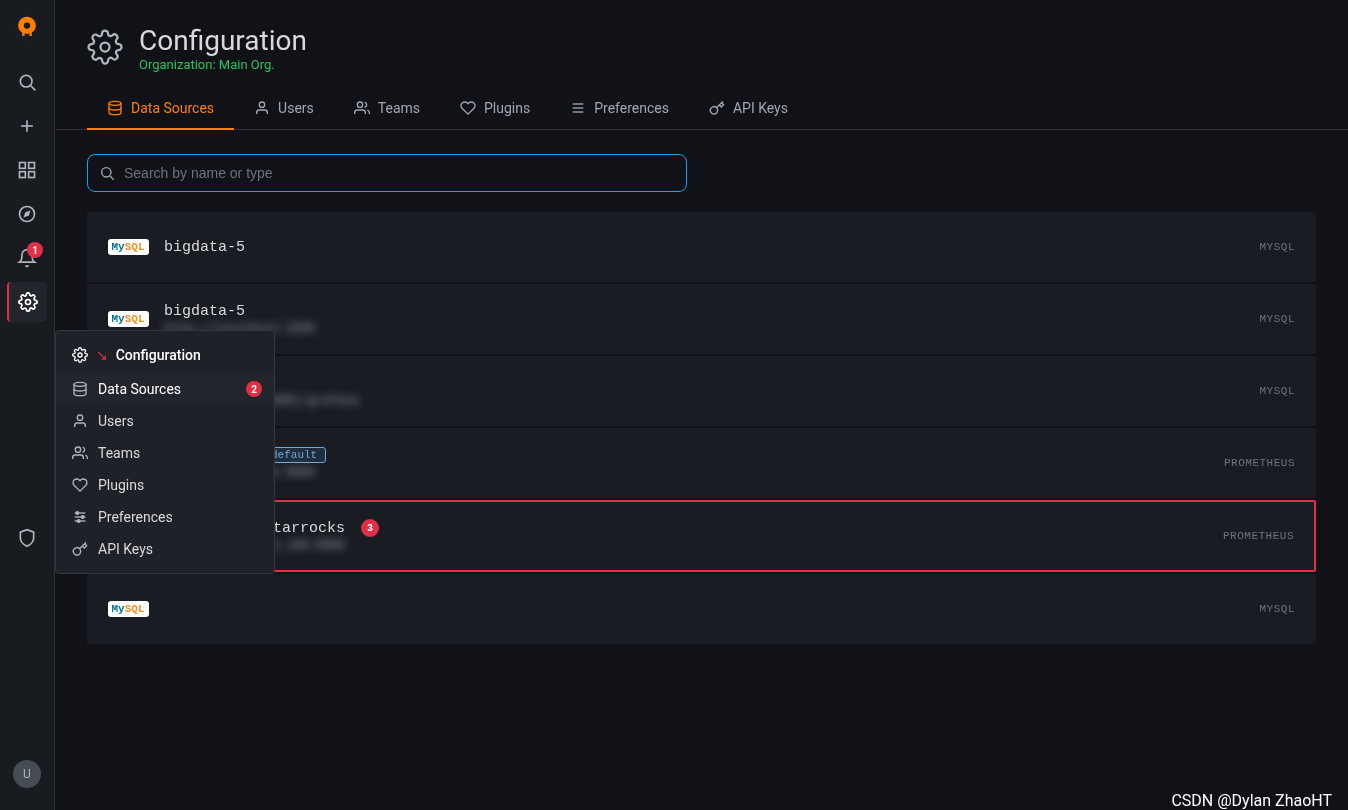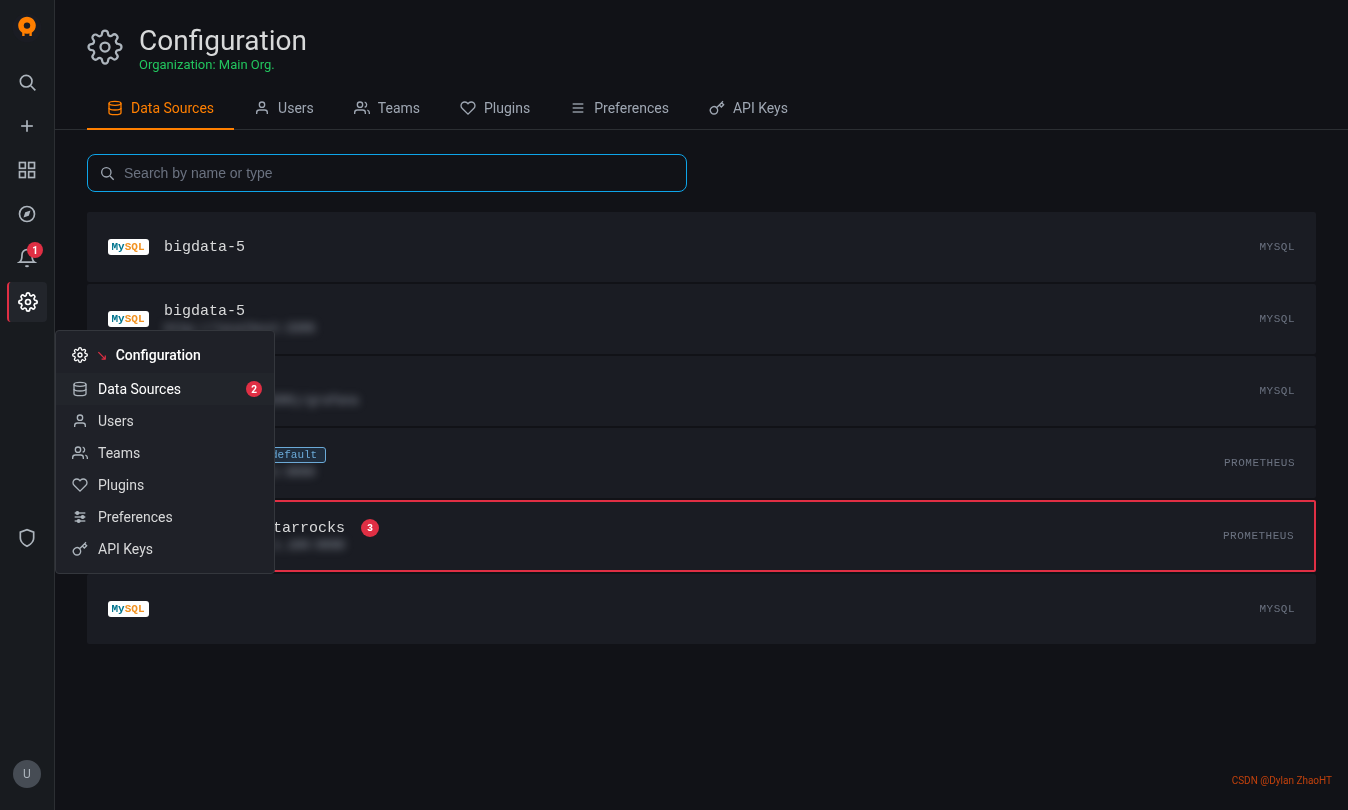--- a/index.html
+++ b/index.html
@@ -604,15 +604,15 @@
 
       <div class="ds-item">
         <div class="ds-icon">
           <div class="mysql-logo">My<span style="color:#f29221;">SQL</span></div>
         </div>
         <div class="ds-type">MYSQL</div>
       </div>
 
     </div>
 
-    <div style="position:fixed; bottom:24px; right:16px; font-size:10px; color:#c2410c;">CSDN @Dylan ZhaoHT</div>
+    <div style="position:fixed; bottom:0; right:16px; font-size:16px; color:#ffffff;">CSDN @Dylan ZhaoHT</div>
   </div>
 </div>
 
 </body></html>

